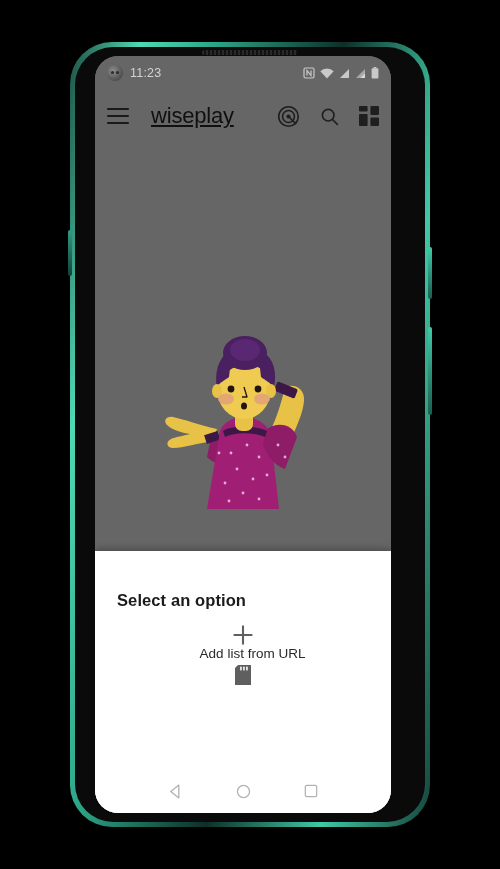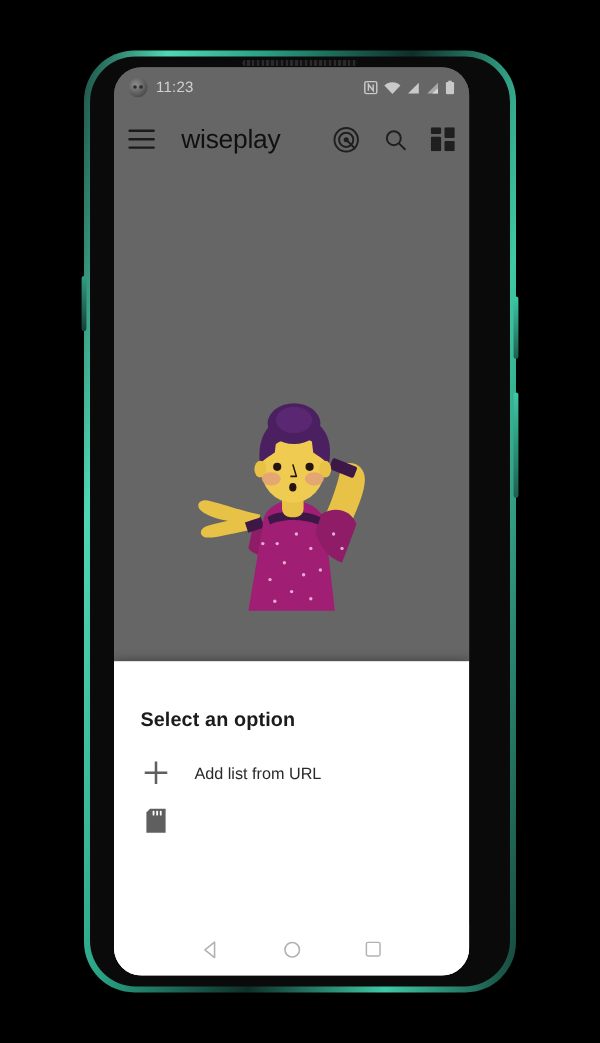--- a/index.html
+++ b/index.html
@@ -67,21 +67,21 @@
   .sb-right svg{display:block;}
 
   
   .toolbar{
     position:absolute;left:0;top:34px;width:100%;height:52px;
     display:flex;align-items:center;padding:0 12px;box-sizing:border-box;
   }
   .hamburger{width:22px;height:16px;display:flex;flex-direction:column;justify-content:space-between;cursor:pointer;}
   .hamburger i{display:block;height:2px;background:#1a1a1a;border-radius:1px;}
   .brand{
-    margin-left:22px;font-size:22px;color:#101010;letter-spacing:-.2px;font-weight:400;
+    margin-left:22px;font-size:22px;color:#101010;letter-spacing:-.2px;font-weight:400;text-decoration:underline;
   }
   .tb-actions{margin-left:auto;display:flex;align-items:center;gap:19px;}
   .tb-actions svg{display:block;cursor:pointer;}
 
   
   .empty{
     position:absolute;left:0;top:86px;width:100%;bottom:0;
     display:flex;flex-direction:column;align-items:center;justify-content:center;
     padding-bottom:54px;box-sizing:border-box;
   }
@@ -95,21 +95,21 @@
     position:absolute;left:0;right:0;bottom:0;height:262px;
     background:#ffffff;box-shadow:0 -2px 7px rgba(0,0,0,.28);
     display:flex;flex-direction:column;
   }
   .sheet-title{
     padding:40px 22px 0 22px;font-size:16.5px;color:#1b1b1b;font-weight:700;
     letter-spacing:.1px;
   }
   .sheet-list{margin-top:14px;}
   .sheet-row{
-    display:flex;align-items:center;height:40px;padding:0 22px;cursor:pointer;
+    display:flex;align-items:center;height:40px;padding:0 22px;cursor:pointer;flex-direction:column;
   }
   .sheet-row .ic{
     width:26px;min-width:26px;display:flex;align-items:center;justify-content:center;
   }
   .sheet-row .ic svg{display:block;}
   .sheet-row .lbl{
     margin-left:19px;font-size:13.5px;color:#2a2a2a;white-space:nowrap;
   }
 
   

